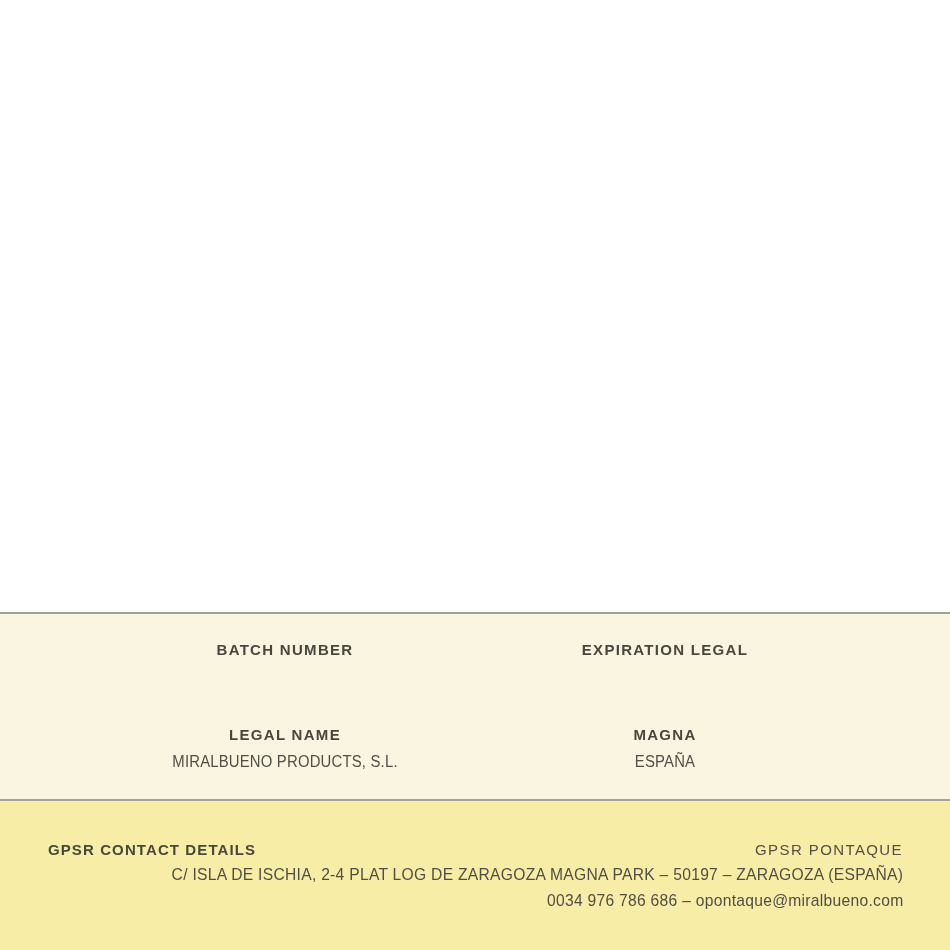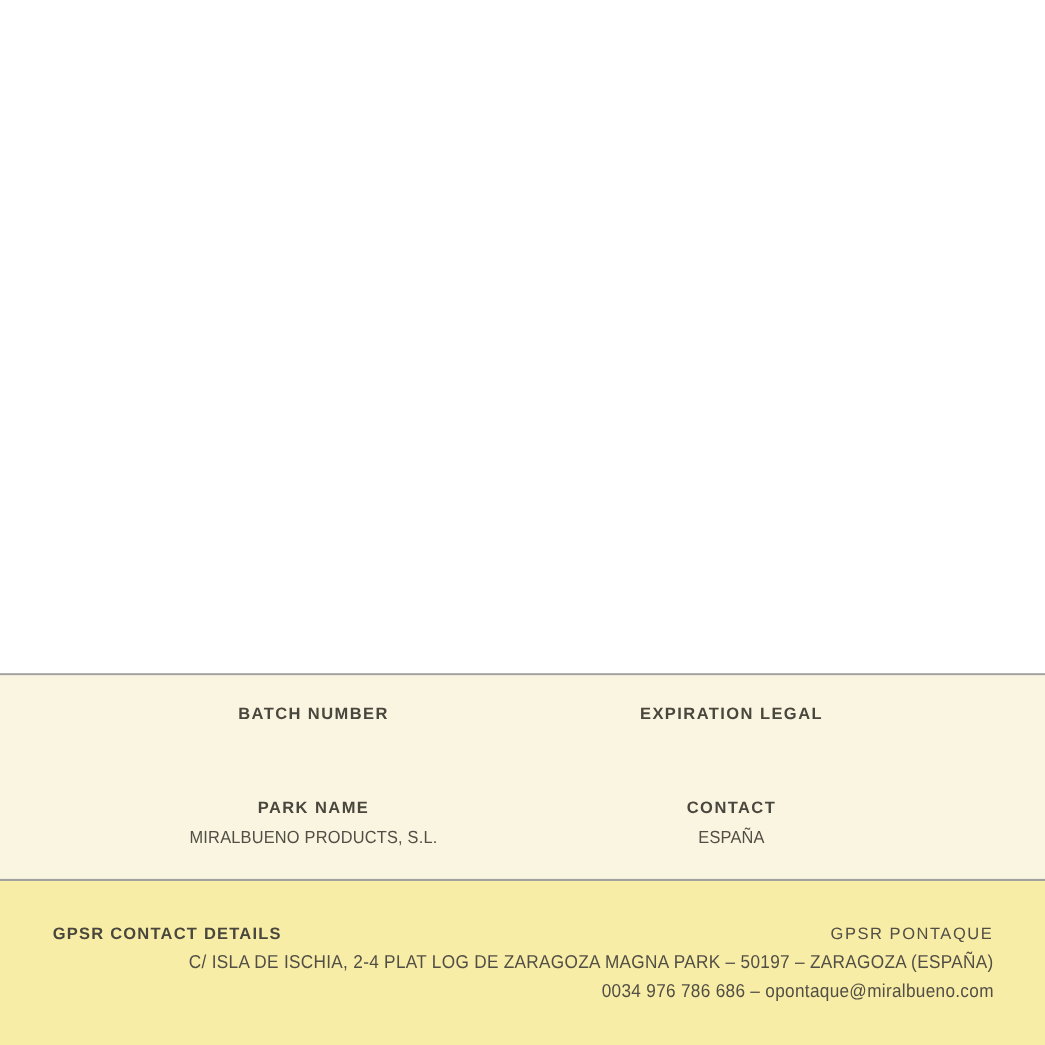--- a/index.html
+++ b/index.html
@@ -82,24 +82,24 @@
 <div class="sheet">
 
   <div class="image-area"></div>
 
   <div class="divider first"></div>
 
   <div class="info-band">
     <div class="field-label col-left row-top">BATCH NUMBER</div>
     <div class="field-label col-right row-top">EXPIRATION LEGAL</div>
 
-    <div class="field-label col-left row-label2">PARK NAME</div>
+    <div class="field-label col-left row-label2">LEGAL NAME</div>
     <div class="field-value col-left row-value2">MIRALBUENO PRODUCTS, S.L.</div>
 
-    <div class="field-label col-right row-label2">CONTACT</div>
+    <div class="field-label col-right row-label2">MAGNA</div>
     <div class="field-value col-right row-value2">ESPAÑA</div>
   </div>
 
   <div class="divider second"></div>
 
   <div class="contact-band">
     <div class="gpsr-heading">GPSR CONTACT DETAILS</div>
     <div class="contact-name">GPSR PONTAQUE</div>
     <div class="contact-address">C/ ISLA DE ISCHIA, 2-4 PLAT LOG DE ZARAGOZA MAGNA PARK – 50197 – ZARAGOZA (ESPAÑA)</div>
     <div class="contact-phone-email">0034 976 786 686 – opontaque@miralbueno.com</div>

